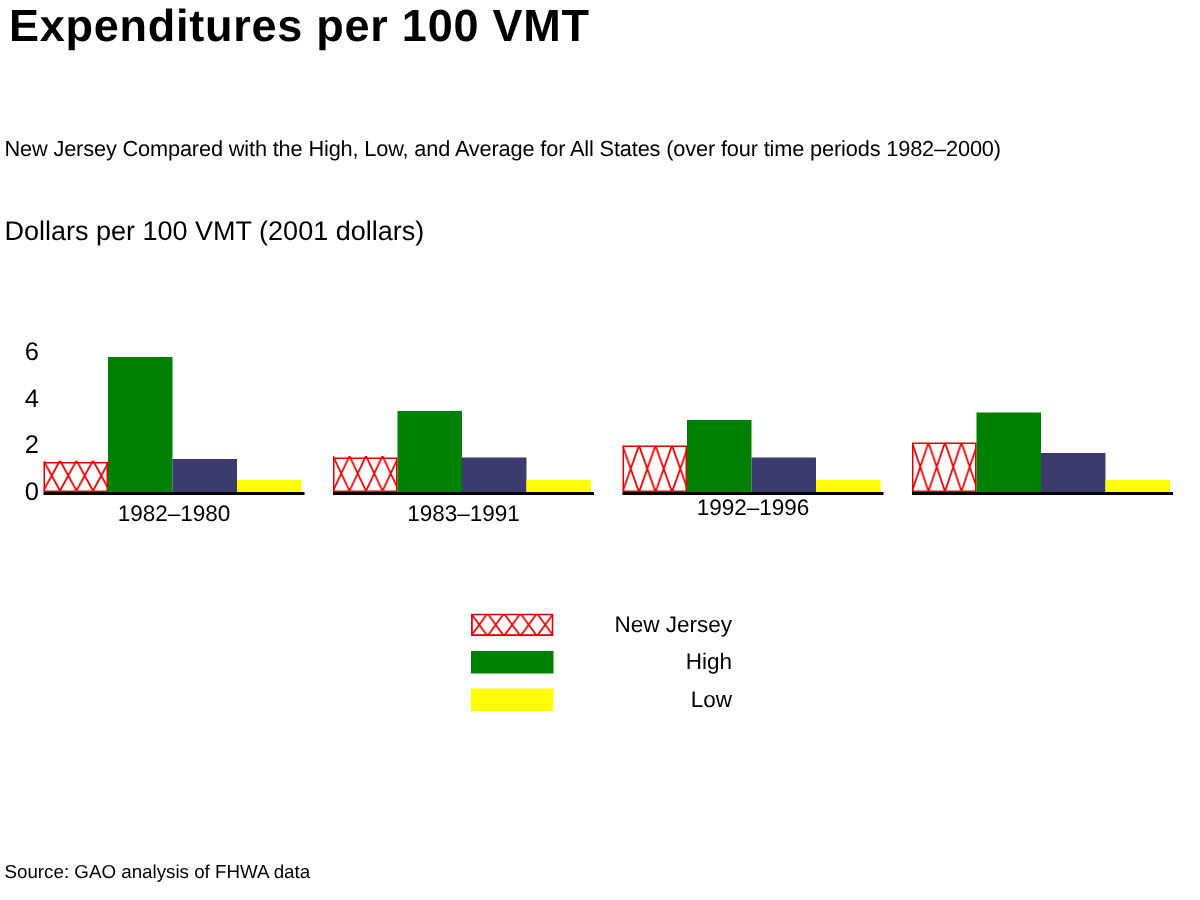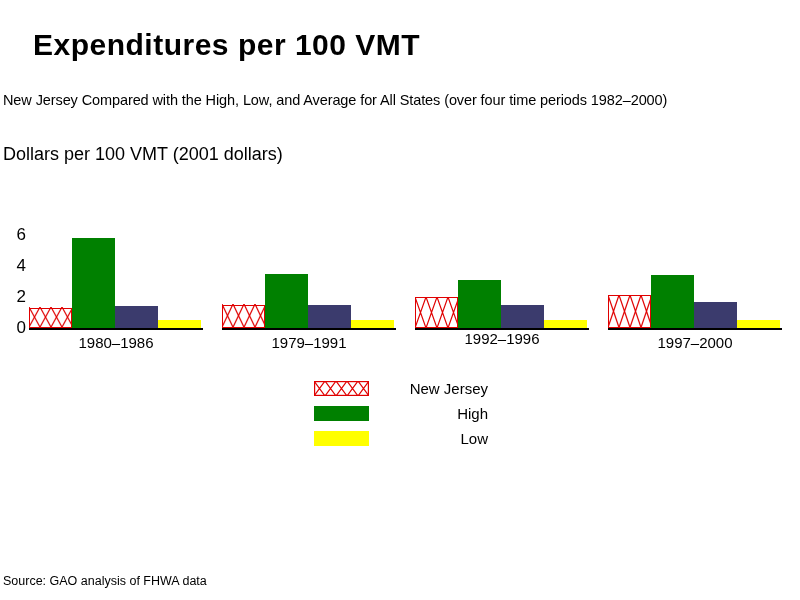--- a/index.html
+++ b/index.html
@@ -12,26 +12,25 @@
     height: 600px;
     position: relative;
     font-family: "Liberation Sans", sans-serif;
     color: #000000;
     overflow: hidden;
   }
 
   #chart-title {
     position: absolute;
     left: 6px;
-    top: 28px;
+    top: 1px;
     font-size: 30px;
     font-weight: bold;
     letter-spacing: 0.5px;
     white-space: nowrap;
-    margin-left: 27px;
   }
 
   #chart-subtitle {
     position: absolute;
     left: 3px;
     top: 60px;
     font-size: 14.5px;
     white-space: nowrap;
     letter-spacing: -0.1px;
     margin-top: 32px;
@@ -90,21 +89,21 @@
     position: absolute;
     text-align: center;
     font-size: 15px;
     white-space: nowrap;
   }
 
   
   #legend {
     position: absolute;
     left: 314px;
-    top: 376px;
+    top: 404px;
     width: 174px;
   }
   .legend-row {
     height: 25px;
     display: flex;
     align-items: center;
   }
   .legend-swatch {
     width: 55px;
     height: 15px;
@@ -155,36 +154,36 @@
           <pattern id="xh0" width="11" height="20.150000000000002" patternUnits="userSpaceOnUse">
             <path d="M0,0 L11,20.150000000000002 M11,0 L0,20.150000000000002" stroke="#e00000" stroke-width="1.2" fill="none"></path>
           </pattern>
         </defs>
         <rect x="0" y="0" width="43" height="20.150000000000002" fill="url(#xh0)"></rect>
       </svg>
     </div>
     <div class="bar bar-high" title="High 1982–1986: 5.8" style="left: 72px; width: 43px; height: 89.9px; top: 238.1px; bottom: auto;"></div>
     <div class="bar bar-all" title="All States 1982–1986: 1.4" style="left: 115px; width: 43px; height: 21.7px; top: 306.3px; bottom: auto;"></div>
     <div class="bar bar-low" title="Low 1982–1986: 0.5" style="left: 158px; width: 43px; height: 7.75px; top: 320.25px; bottom: auto;"></div>
-    <div class="x-tick-label" style="left: 29px; width: 174px; top: 334px;">1980–1986</div>
+    <div class="x-tick-label" style="left: 29px; width: 174px; top: 334px;">1982–1980</div>
     <div class="axis-line" style="left: 222px; top: 328px; width: 174px; height: 1.5px;"></div>
     <div class="bar bar-nj" title="New Jersey 1987–1991: 1.5" style="left: 222px; width: 43px; height: 23.25px; top: 304.75px; bottom: auto;">
       <svg width="43" height="23.25" viewBox="0 0 43 23.25" preserveAspectRatio="none" style="display: block; position: absolute; left: -1.4px; top: -1.4px;">
         <defs>
           <pattern id="xh1" width="11" height="23.25" patternUnits="userSpaceOnUse">
             <path d="M0,0 L11,23.25 M11,0 L0,23.25" stroke="#e00000" stroke-width="1.2" fill="none"></path>
           </pattern>
         </defs>
         <rect x="0" y="0" width="43" height="23.25" fill="url(#xh1)"></rect>
       </svg>
     </div>
     <div class="bar bar-high" title="High 1987–1991: 3.5" style="left: 265px; width: 43px; height: 54.25px; top: 273.75px; bottom: auto;"></div>
     <div class="bar bar-all" title="All States 1987–1991: 1.5" style="left: 308px; width: 43px; height: 23.25px; top: 304.75px; bottom: auto;"></div>
     <div class="bar bar-low" title="Low 1987–1991: 0.5" style="left: 351px; width: 43px; height: 7.75px; top: 320.25px; bottom: auto;"></div>
-    <div class="x-tick-label" style="left: 222px; width: 174px; top: 334px;">1979–1991</div>
+    <div class="x-tick-label" style="left: 222px; width: 174px; top: 334px;">1983–1991</div>
     <div class="axis-line" style="left: 415px; top: 328px; width: 174px; height: 1.5px;"></div>
     <div class="bar bar-nj" title="New Jersey 1992–1996: 2" style="left: 415px; width: 43px; height: 31px; top: 297px; bottom: auto;">
       <svg width="43" height="31" viewBox="0 0 43 31" preserveAspectRatio="none" style="display: block; position: absolute; left: -1.4px; top: -1.4px;">
         <defs>
           <pattern id="xh2" width="11" height="31" patternUnits="userSpaceOnUse">
             <path d="M0,0 L11,31 M11,0 L0,31" stroke="#e00000" stroke-width="1.2" fill="none"></path>
           </pattern>
         </defs>
         <rect x="0" y="0" width="43" height="31" fill="url(#xh2)"></rect>
       </svg>
@@ -200,21 +199,20 @@
           <pattern id="xh3" width="11" height="32.550000000000004" patternUnits="userSpaceOnUse">
             <path d="M0,0 L11,32.550000000000004 M11,0 L0,32.550000000000004" stroke="#e00000" stroke-width="1.2" fill="none"></path>
           </pattern>
         </defs>
         <rect x="0" y="0" width="43" height="32.550000000000004" fill="url(#xh3)"></rect>
       </svg>
     </div>
     <div class="bar bar-high" title="High 1997–2000: 3.4" style="left: 651px; width: 43px; height: 52.7px; top: 275.3px; bottom: auto;"></div>
     <div class="bar bar-all" title="All States 1997–2000: 1.7" style="left: 694px; width: 43px; height: 26.35px; top: 301.65px; bottom: auto;"></div>
     <div class="bar bar-low" title="Low 1997–2000: 0.5" style="left: 737px; width: 43px; height: 7.75px; top: 320.25px; bottom: auto;"></div>
-    <div class="x-tick-label" style="left: 608px; width: 174px; top: 334px;">1997–2000</div>
   </div>
 
 <div id="legend">
   <div class="legend-row">
     <span class="legend-swatch">
       <svg width="55" height="15" viewBox="0 0 55 15" preserveAspectRatio="none">
         <defs>
           <pattern id="lgxh" width="11" height="15" patternUnits="userSpaceOnUse">
             <path d="M0,0 L11,15 M11,0 L0,15" stroke="#e00000" stroke-width="1.2" fill="none"></path>
           </pattern>

